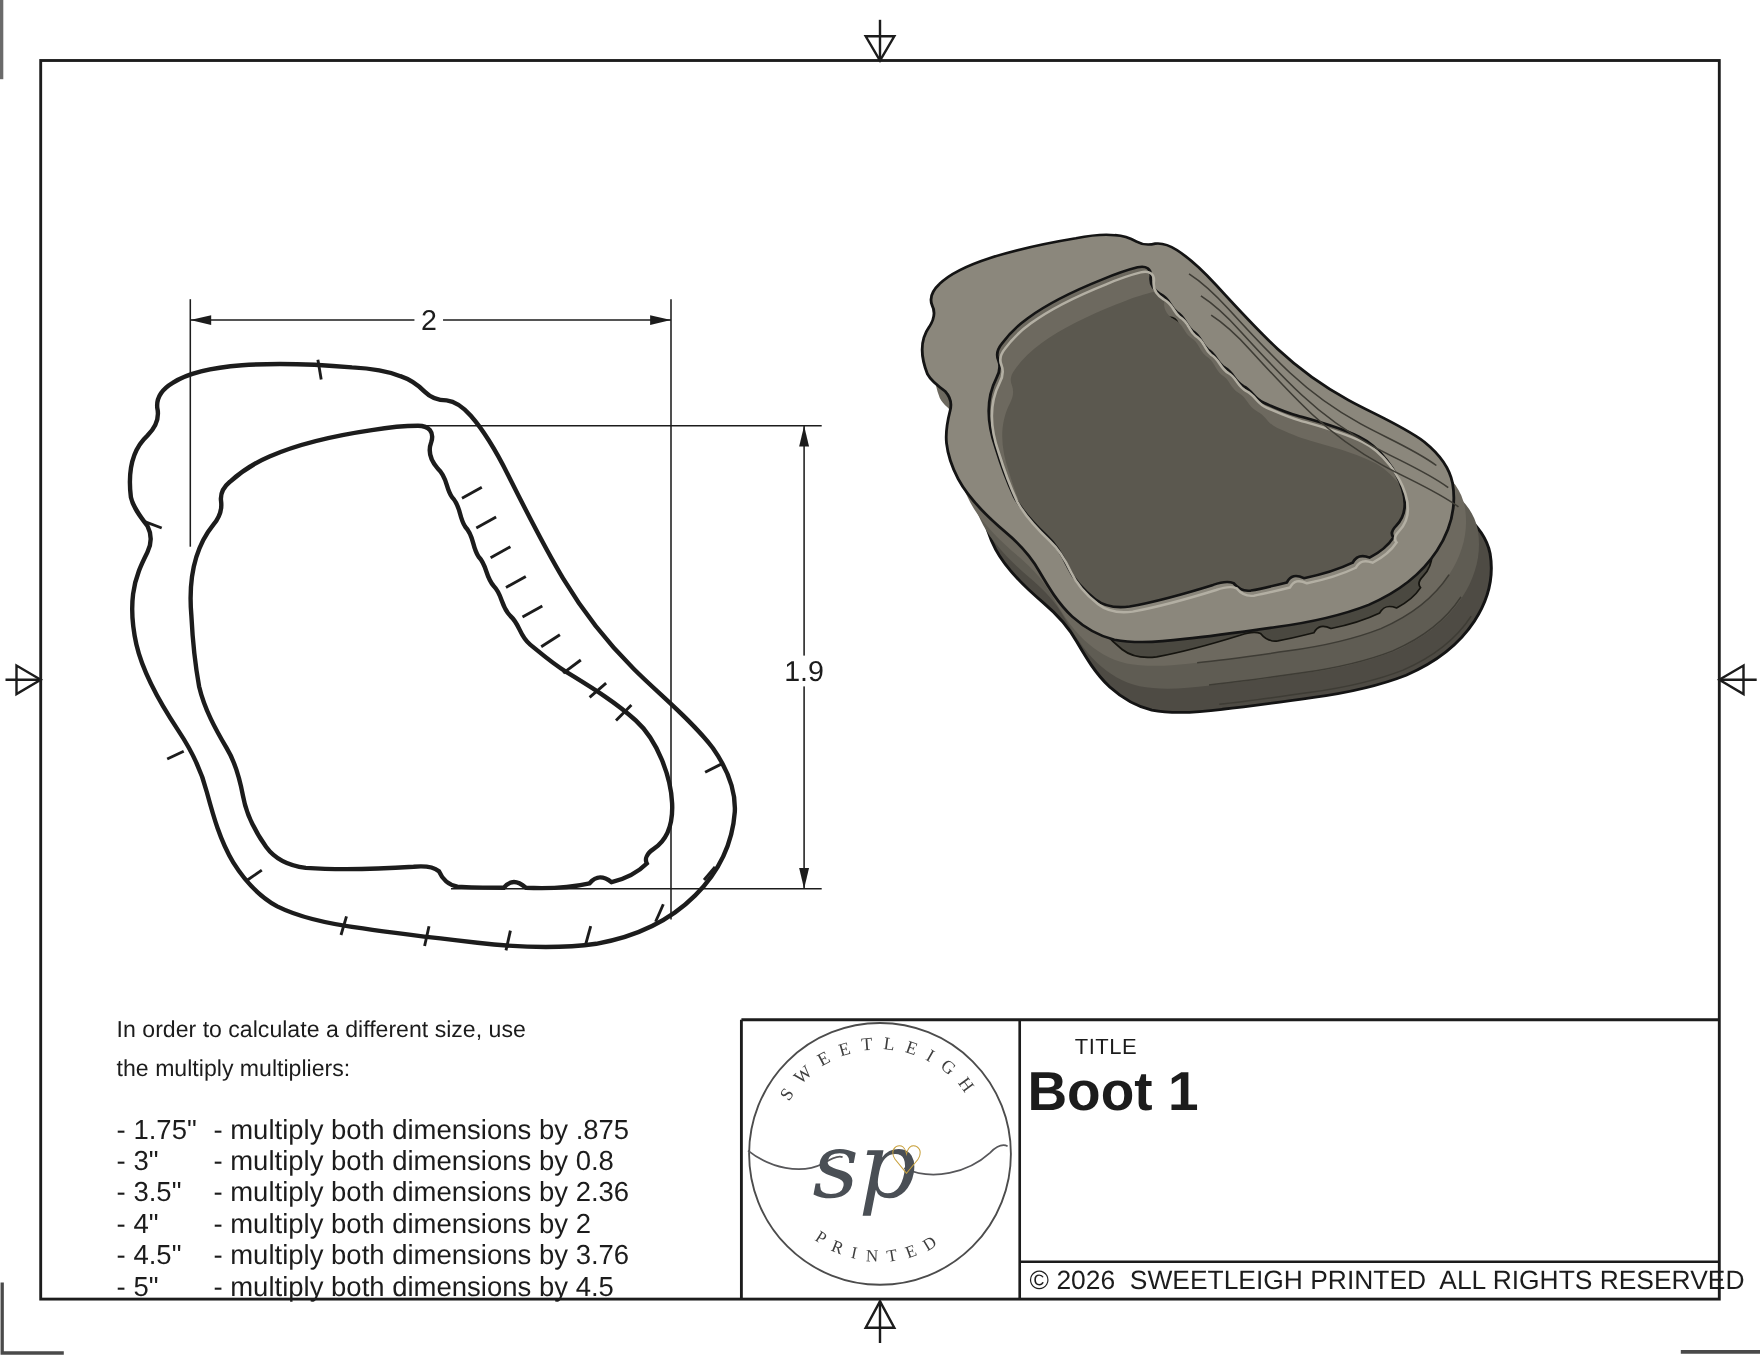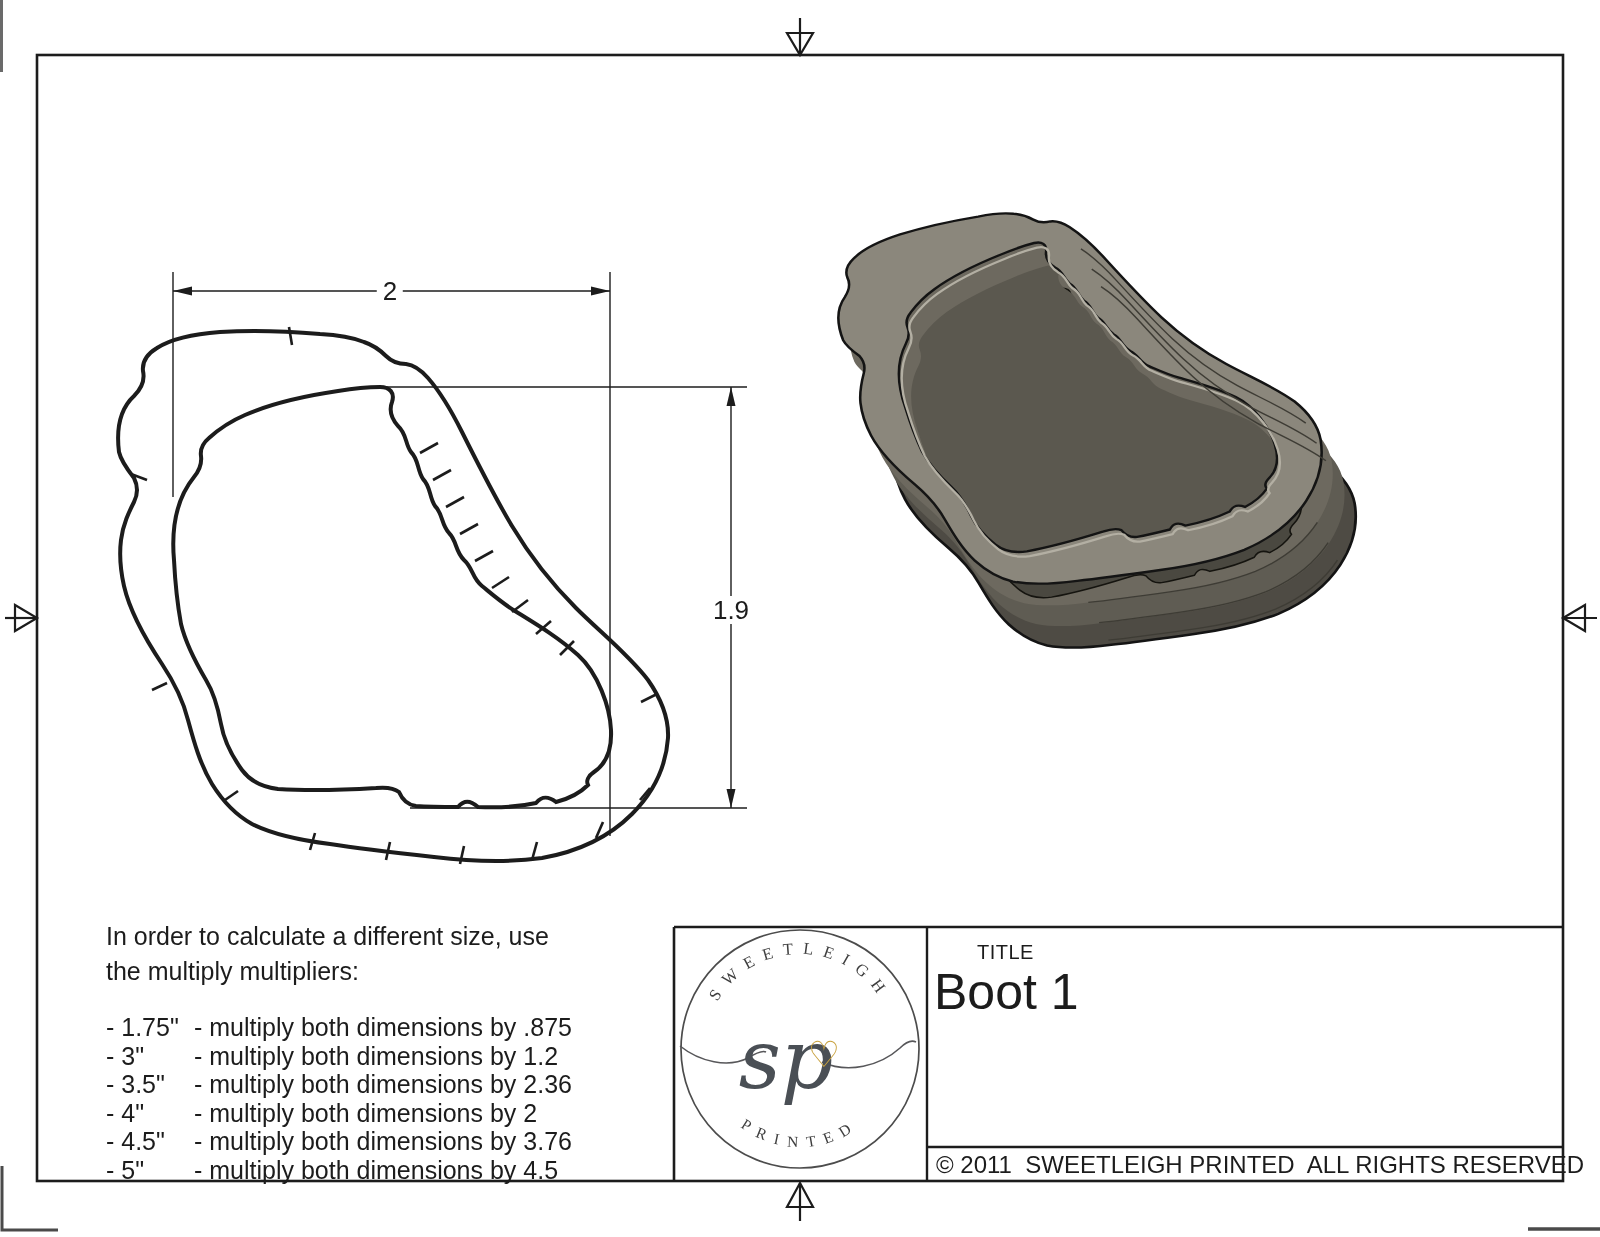--- a/index.html
+++ b/index.html
@@ -2,27 +2,27 @@
 <html><head>
 <meta charset="utf-8">
 <style>
   html,body{margin:0;padding:0;background:#ffffff;}
   body{width:1600px;height:1237px;position:relative;overflow:hidden;
        font-family:"Liberation Sans",sans-serif;color:#1c1c1c;}
   .sheet{position:absolute;inset:0;}
   svg.art{position:absolute;left:0;top:0;}
   .dim-label{position:absolute;background:#ffffff;padding:0 6px;font-size:26px;
              transform:translateX(-50%);line-height:28px;}
-  .notes-intro{position:absolute;left:106px;top:919px;font-size:25px;line-height:35px;}
+  .notes-intro{position:absolute;left:106px;top:919px;font-size:21px;line-height:35px;}
   .mult-list{position:absolute;left:106px;top:1013px;font-size:25px;}
   .mrow{display:flex;line-height:28.6px;}
   .msize{width:88px;white-space:pre;}
   .mrule{white-space:pre;}
   .tb-label{position:absolute;left:937px;top:941px;font-size:20px;letter-spacing:.5px;margin-left:40px;}
-  .tb-title{position:absolute;left:934px;top:963px;font-size:50px;}
+  .tb-title{position:absolute;left:934px;top:963px;font-size:50px;font-weight:bold;}
   .tb-copy{position:absolute;left:936px;top:1151px;font-size:24px;white-space:pre;}
 </style>
 </head>
 <body>
 
 <div class="sheet">
 
 <svg class="art" width="1600" height="1237" viewBox="0 0 1600 1237">
   <defs>
     <path id="bootOuter" d="M 119 452 C 116 428 121 408 134 396 C 142 388 145 380 143 371
@@ -187,21 +187,21 @@
   <div>In order to calculate a different size, use</div>
   <div>the multiply multipliers:</div>
 </div>
 <div class="mult-list">
   <div class="mrow">
     <span class="msize">- 1.75"</span>
     <span class="mrule">- multiply both dimensions by .875</span>
   </div>
   <div class="mrow">
     <span class="msize">- 3"</span>
-    <span class="mrule">- multiply both dimensions by 1.2</span>
+    <span class="mrule">- multiply both dimensions by 0.8</span>
   </div>
   <div class="mrow">
     <span class="msize">- 3.5"</span>
     <span class="mrule">- multiply both dimensions by 2.36</span>
   </div>
   <div class="mrow">
     <span class="msize">- 4"</span>
     <span class="mrule">- multiply both dimensions by 2</span>
   </div>
   <div class="mrow">
@@ -209,15 +209,15 @@
     <span class="mrule">- multiply both dimensions by 3.76</span>
   </div>
   <div class="mrow">
     <span class="msize">- 5"</span>
     <span class="mrule">- multiply both dimensions by 4.5</span>
   </div>
 </div>
 
 <div class="tb-label">TITLE</div>
 <div class="tb-title">Boot 1</div>
-<div class="tb-copy">© 2011  SWEETLEIGH PRINTED  ALL RIGHTS RESERVED</div>
+<div class="tb-copy">© 2026  SWEETLEIGH PRINTED  ALL RIGHTS RESERVED</div>
 
 </div>
 
 </body></html>

